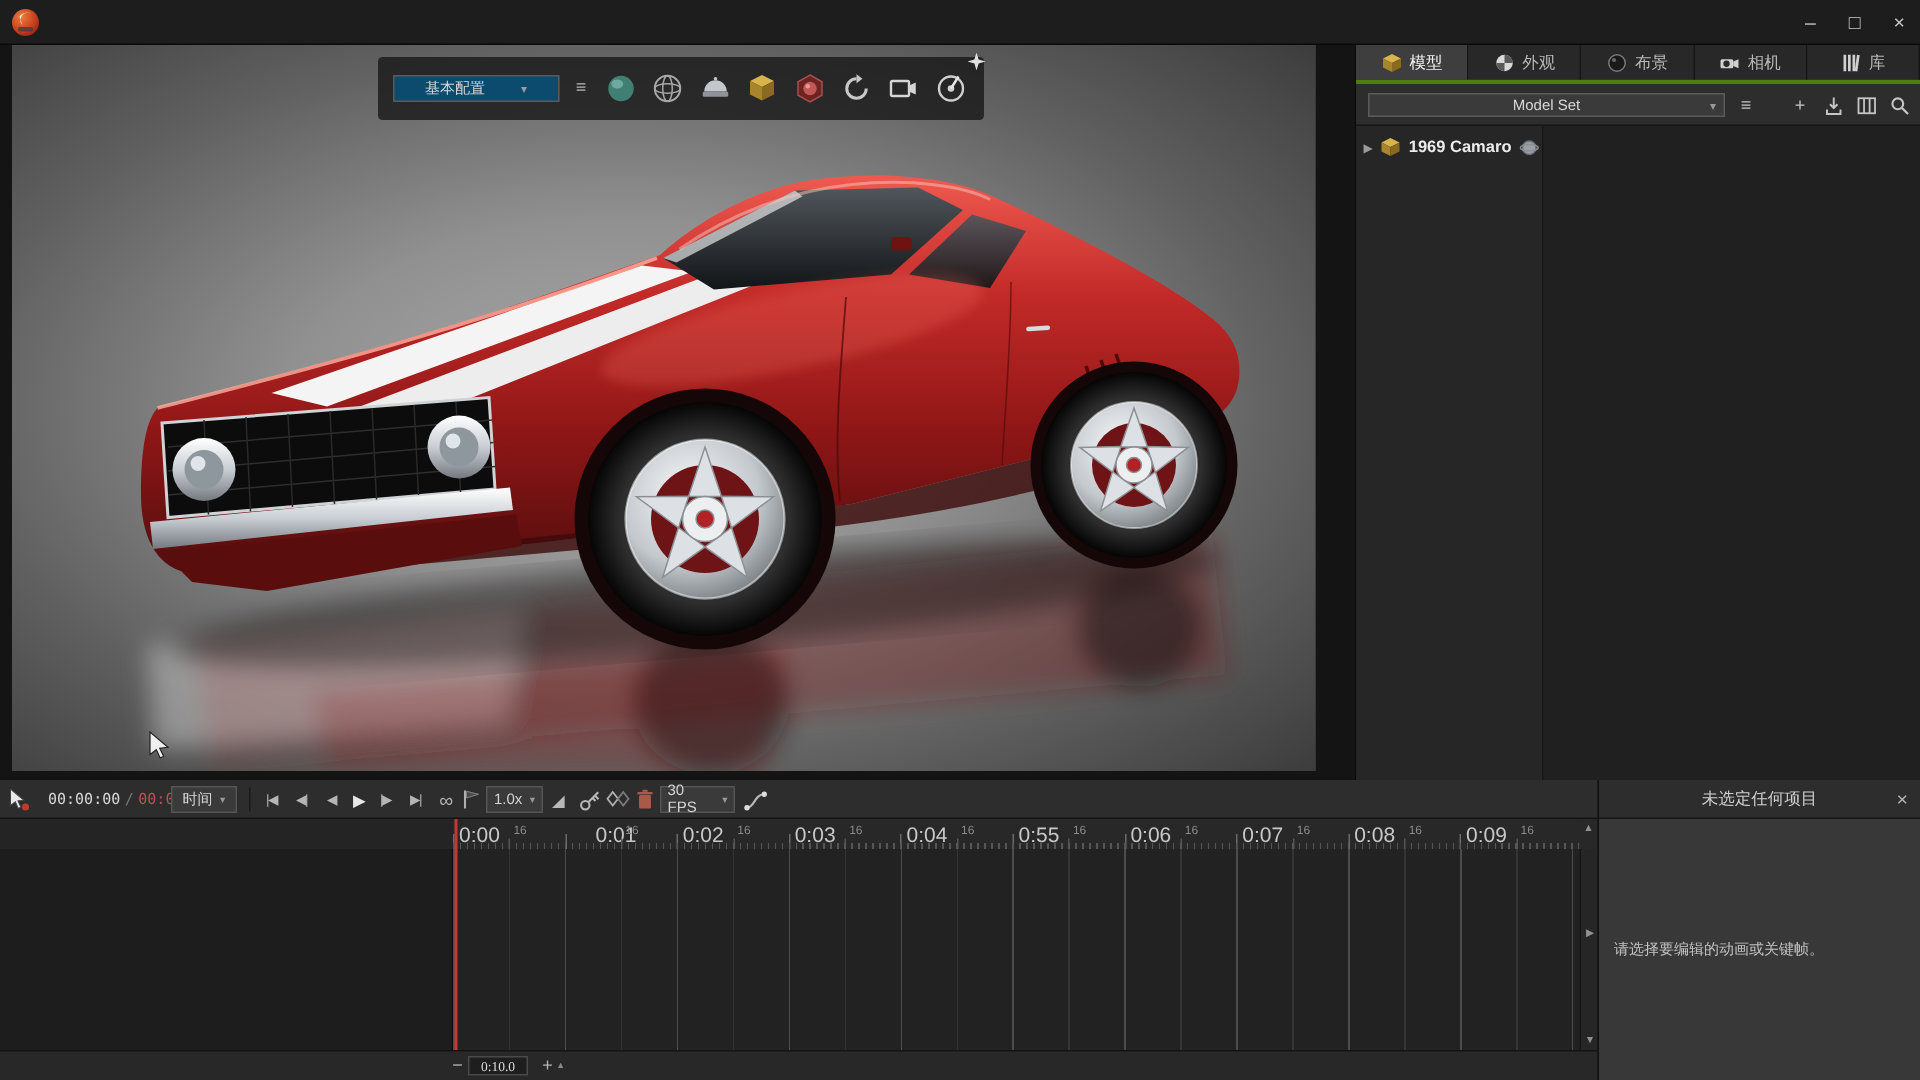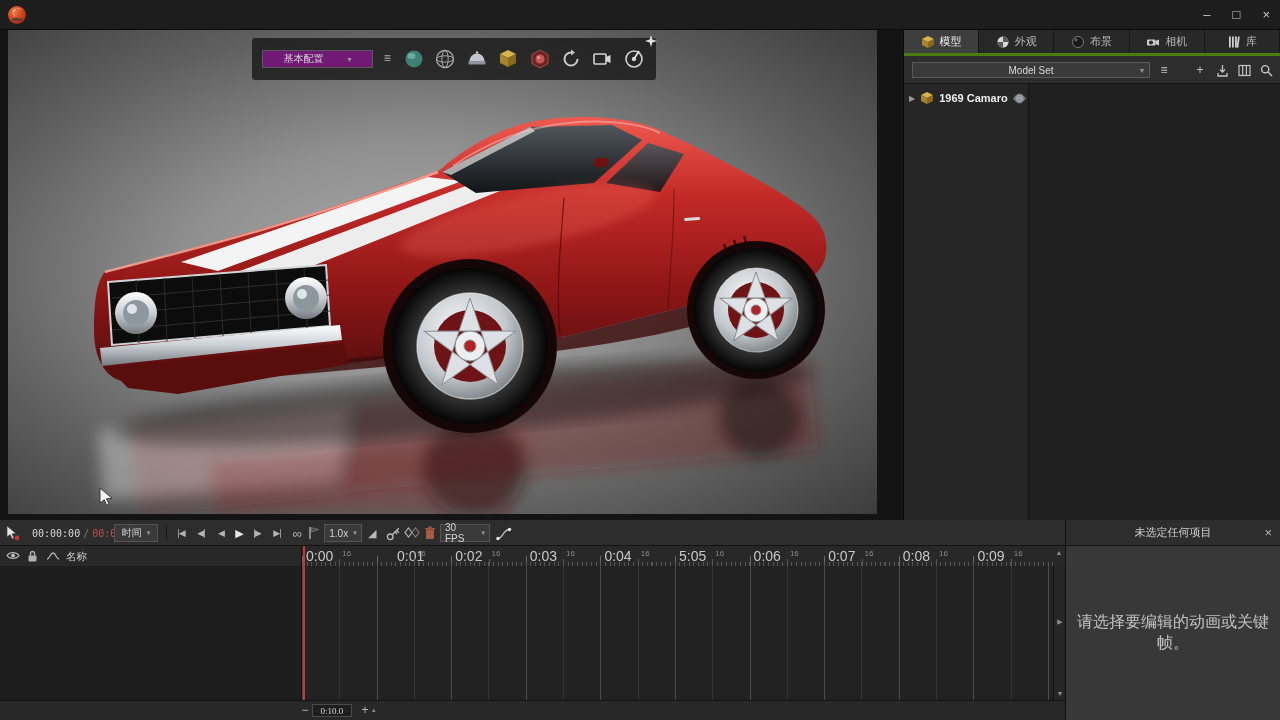--- a/index.html
+++ b/index.html
@@ -18,21 +18,21 @@
   .winbtn { color:#c8c8c8; font-size:13px; line-height:30px; }
 
   
   .viewport { position:absolute; left:0; top:30px; width:903px; height:490px; background:#141414; }
   .render { position:absolute; left:8px; top:0; width:869px; height:484px; background:#555; }
   .render svg.scene { position:absolute; left:0; top:0; }
 
   .vtoolbar { position:absolute; left:244px; top:8px; width:404px; height:42px;
               background:rgba(26,26,26,0.82); border-radius:3px; display:flex; align-items:center;
               padding:0 10px; gap:7px; }
-  .preset { width:118px; height:18px; background:#701a75; border:1px solid #5a5a5a; display:flex;
+  .preset { width:118px; height:18px; background:#0c4a6e; border:1px solid #5a5a5a; display:flex;
             align-items:center; justify-content:center; gap:24px; font-size:10px; color:#d6d6d6; }
   .preset .caret { color:#9a9a9a; font-size:8px; }
   .vt-listbtn { width:16px; height:16px; color:#b5b5b5; font-size:12px; text-align:center; line-height:15px; }
   .vt-btn { width:26px; height:26px; display:flex; align-items:center; justify-content:center; }
   .pinstar { position:absolute; right:-1px; top:-3px; }
 
   
   .rpanel { position:absolute; left:903px; top:30px; width:377px; height:490px; background:#242424; border-left:1px solid #0a0a0a; }
   .rtabs { display:flex; height:26px; background:#232323; border-bottom:3px solid #4d7c0f; }
   .rtab { flex:1; display:flex; align-items:center; justify-content:center; gap:5px; font-size:11px;
@@ -89,22 +89,22 @@
   .zbtn { position:absolute; top:2px; width:14px; height:15px; color:#b5b5b5; font-size:12px; text-align:center; }
   .durinput { position:absolute; left:312px; top:3px; width:40px; height:13px; background:#1e1e1e; border:1px solid #4a4a4a;
               color:#dcdcdc; font-size:9px; text-align:center; font-family:Liberation Serif, serif; }
   .rhandle { position:absolute; left:372px; top:5px; color:#8a8a8a; font-size:7px; }
 
   
   .kpanel { position:absolute; left:1065px; top:520px; width:215px; height:200px; border-left:1px solid #101010; }
   .khead { position:relative; height:26px; background:#2d2d2d; border-bottom:1px solid #141414; display:flex;
            align-items:center; justify-content:center; font-size:11px; color:#d0d0d0; }
   .kclose { position:absolute; right:8px; top:0; line-height:25px; color:#b5b5b5; font-size:13px; }
-  .kbody { height:174px; background:#383838; display:flex; align-items:center; justify-content:center;
-           font-size:16px; color:#c2c2c2; text-align:center; padding:0 10px; }
+  .kbody { height:174px; background:#383838; display:flex; align-items:center; 
+           font-size:10px; color:#c2c2c2; text-align:center; padding:0 10px; }
 </style>
 </head>
 <body>
 
 <div id="app">
 
   <div class="titlebar">
     <svg class="applogo" viewBox="0 0 20 20">
       <defs>
           <radialGradient id="lg" cx="0.35" cy="0.3" r="0.9">
@@ -476,34 +476,20 @@
       <div class="tc" style="left:496px;">
         <svg width="16" height="15" viewBox="0 0 16 15">
           <path d="M2 12.5 C7 12.5 7 3.5 13.5 3.5" stroke="#b8b8b8" stroke-width="1.4" fill="none"></path>
           <circle cx="2" cy="12.5" r="1.8" fill="#dddddd"></circle>
             <circle cx="13.5" cy="3.5" r="1.8" fill="#dddddd"></circle>
         </svg>
       </div>
     </div>
 
     <div class="theader">
-      <div class="names-header">
-        <svg class="nh-ic" style="left:6px;" width="14" height="11" viewBox="0 0 14 10">
-          <path d="M1 5 C4 1 10 1 13 5 C10 9 4 9 1 5 Z" stroke="#b8b8b8" stroke-width="1.2" fill="none"></path>
-          <circle cx="7" cy="5" r="2" fill="#b8b8b8"></circle>
-        </svg>
-        <svg class="nh-ic" style="left:27px;" width="11" height="13" viewBox="0 0 11 13">
-          <rect x="1.5" y="5.5" width="8" height="6" rx="1" fill="#b0b0b0"></rect>
-          <path d="M3.5 5.5 L3.5 3.5 A2 2 0 0 1 7.5 3.5 L7.5 5.5" stroke="#b0b0b0" stroke-width="1.4" fill="none"></path>
-        </svg>
-        <svg class="nh-ic" style="left:46px;" width="14" height="12" viewBox="0 0 14 12">
-          <path d="M1 9 C4 9 4 3 7 3 C10 3 10 9 13 9" stroke="#b0b0b0" stroke-width="1.3" fill="none"></path>
-        </svg>
-        <span class="nh-label">名称</span>
-      </div>
       <div class="ruler">
           <i class="tick major" style="left: 0px;"></i>
           <span class="rl-major" style="left: 4px;">0:00</span>
           <i class="tick minor" style="left: 37.3px;"></i>
           <span class="rl-minor" style="left: 40.3px;">16</span>
           <i class="tick major" style="left: 74.6px;"></i>
           <span class="rl-major" style="left: 95px;">0:01</span>
           <i class="tick minor" style="left: 111.9px;"></i>
           <span class="rl-minor" style="left: 114.9px;">16</span>
           <i class="tick major" style="left: 149.2px;"></i>
@@ -512,21 +498,21 @@
           <span class="rl-minor" style="left: 189.5px;">16</span>
           <i class="tick major" style="left: 223.8px;"></i>
           <span class="rl-major" style="left: 227.8px;">0:03</span>
           <i class="tick minor" style="left: 261.1px;"></i>
           <span class="rl-minor" style="left: 264.1px;">16</span>
           <i class="tick major" style="left: 298.4px;"></i>
           <span class="rl-major" style="left: 302.4px;">0:04</span>
           <i class="tick minor" style="left: 335.7px;"></i>
           <span class="rl-minor" style="left: 338.7px;">16</span>
           <i class="tick major" style="left: 373px;"></i>
-          <span class="rl-major" style="left: 377px;">5:05</span>
+          <span class="rl-major" style="left: 377px;">0:55</span>
           <i class="tick minor" style="left: 410.3px;"></i>
           <span class="rl-minor" style="left: 413.3px;">16</span>
           <i class="tick major" style="left: 447.6px;"></i>
           <span class="rl-major" style="left: 451.6px;">0:06</span>
           <i class="tick minor" style="left: 484.9px;"></i>
           <span class="rl-minor" style="left: 487.9px;">16</span>
           <i class="tick major" style="left: 522.2px;"></i>
           <span class="rl-major" style="left: 526.2px;">0:07</span>
           <i class="tick minor" style="left: 559.5px;"></i>
           <span class="rl-minor" style="left: 562.5px;">16</span>

